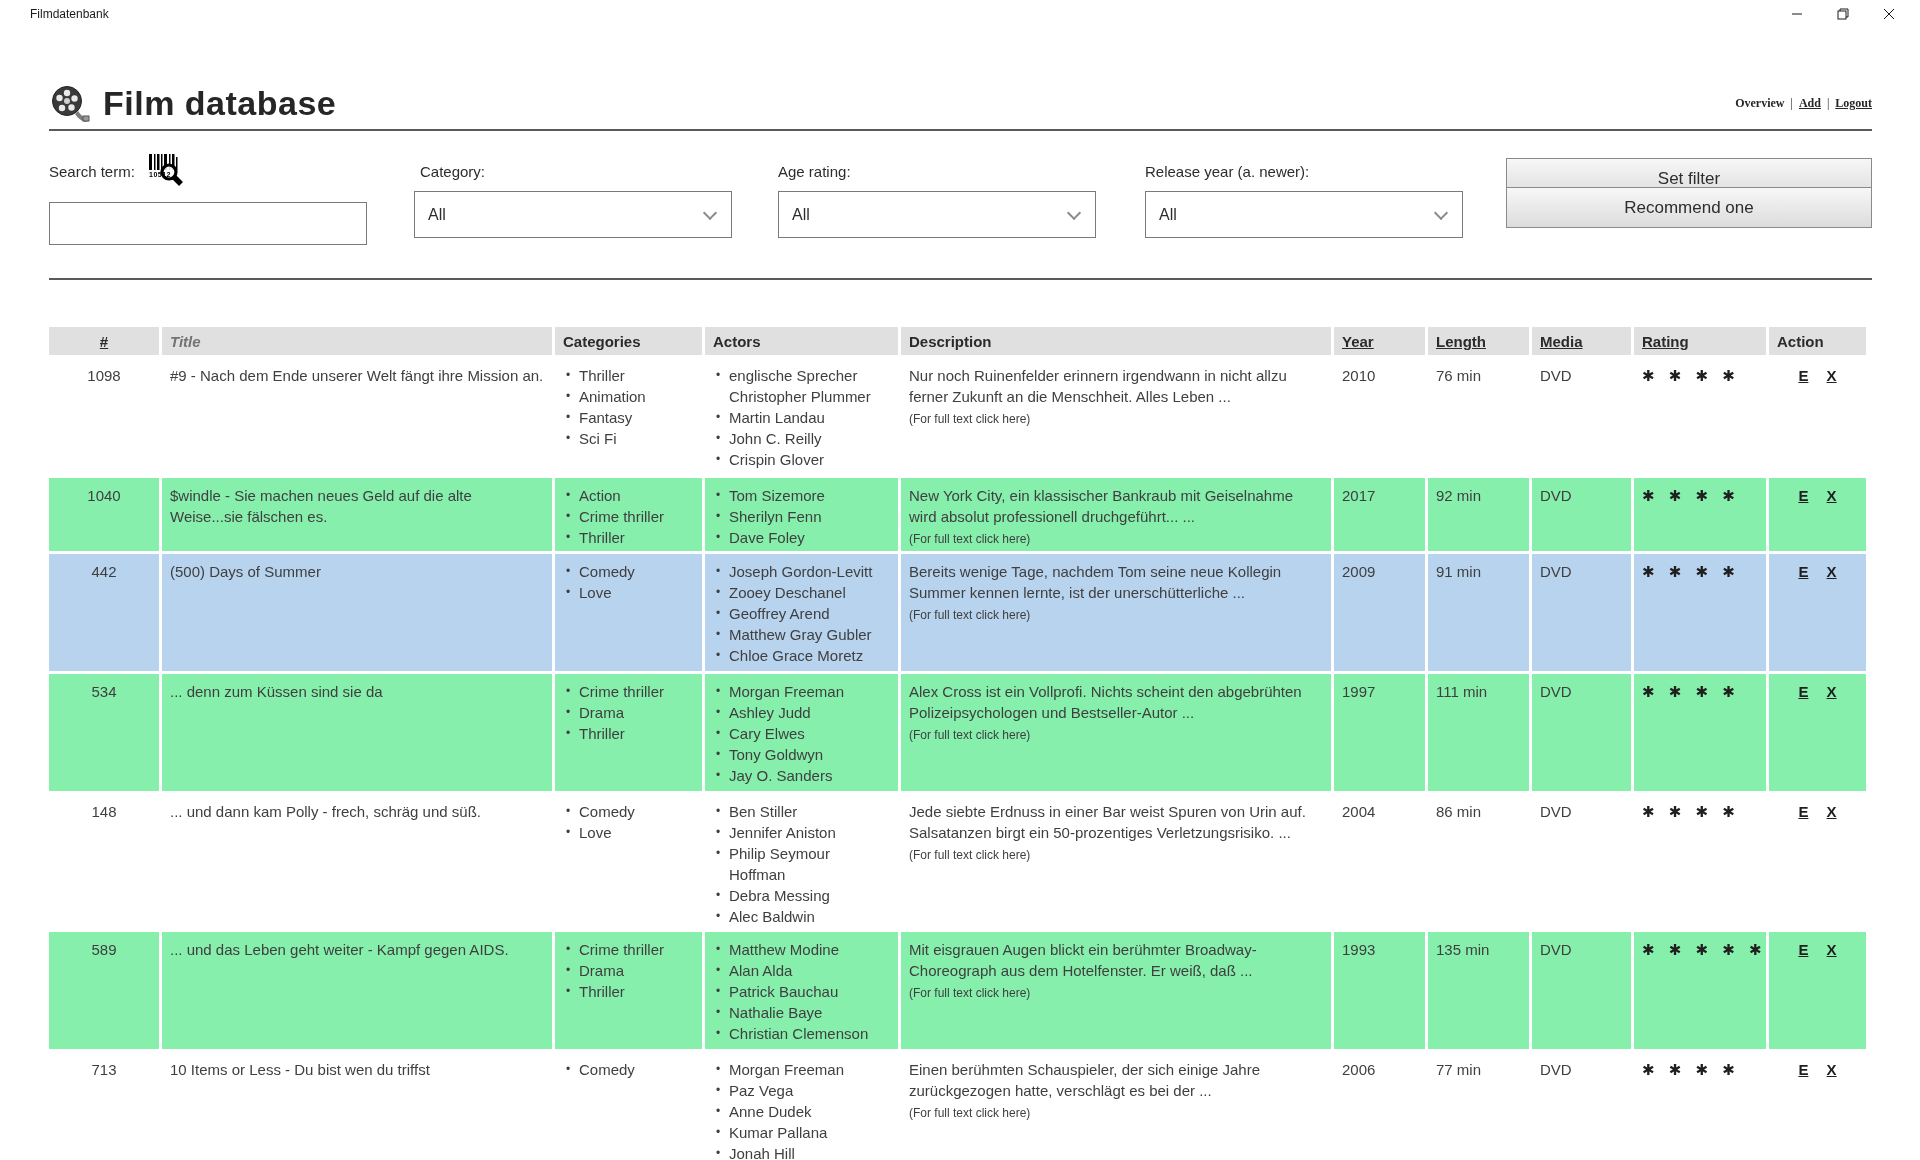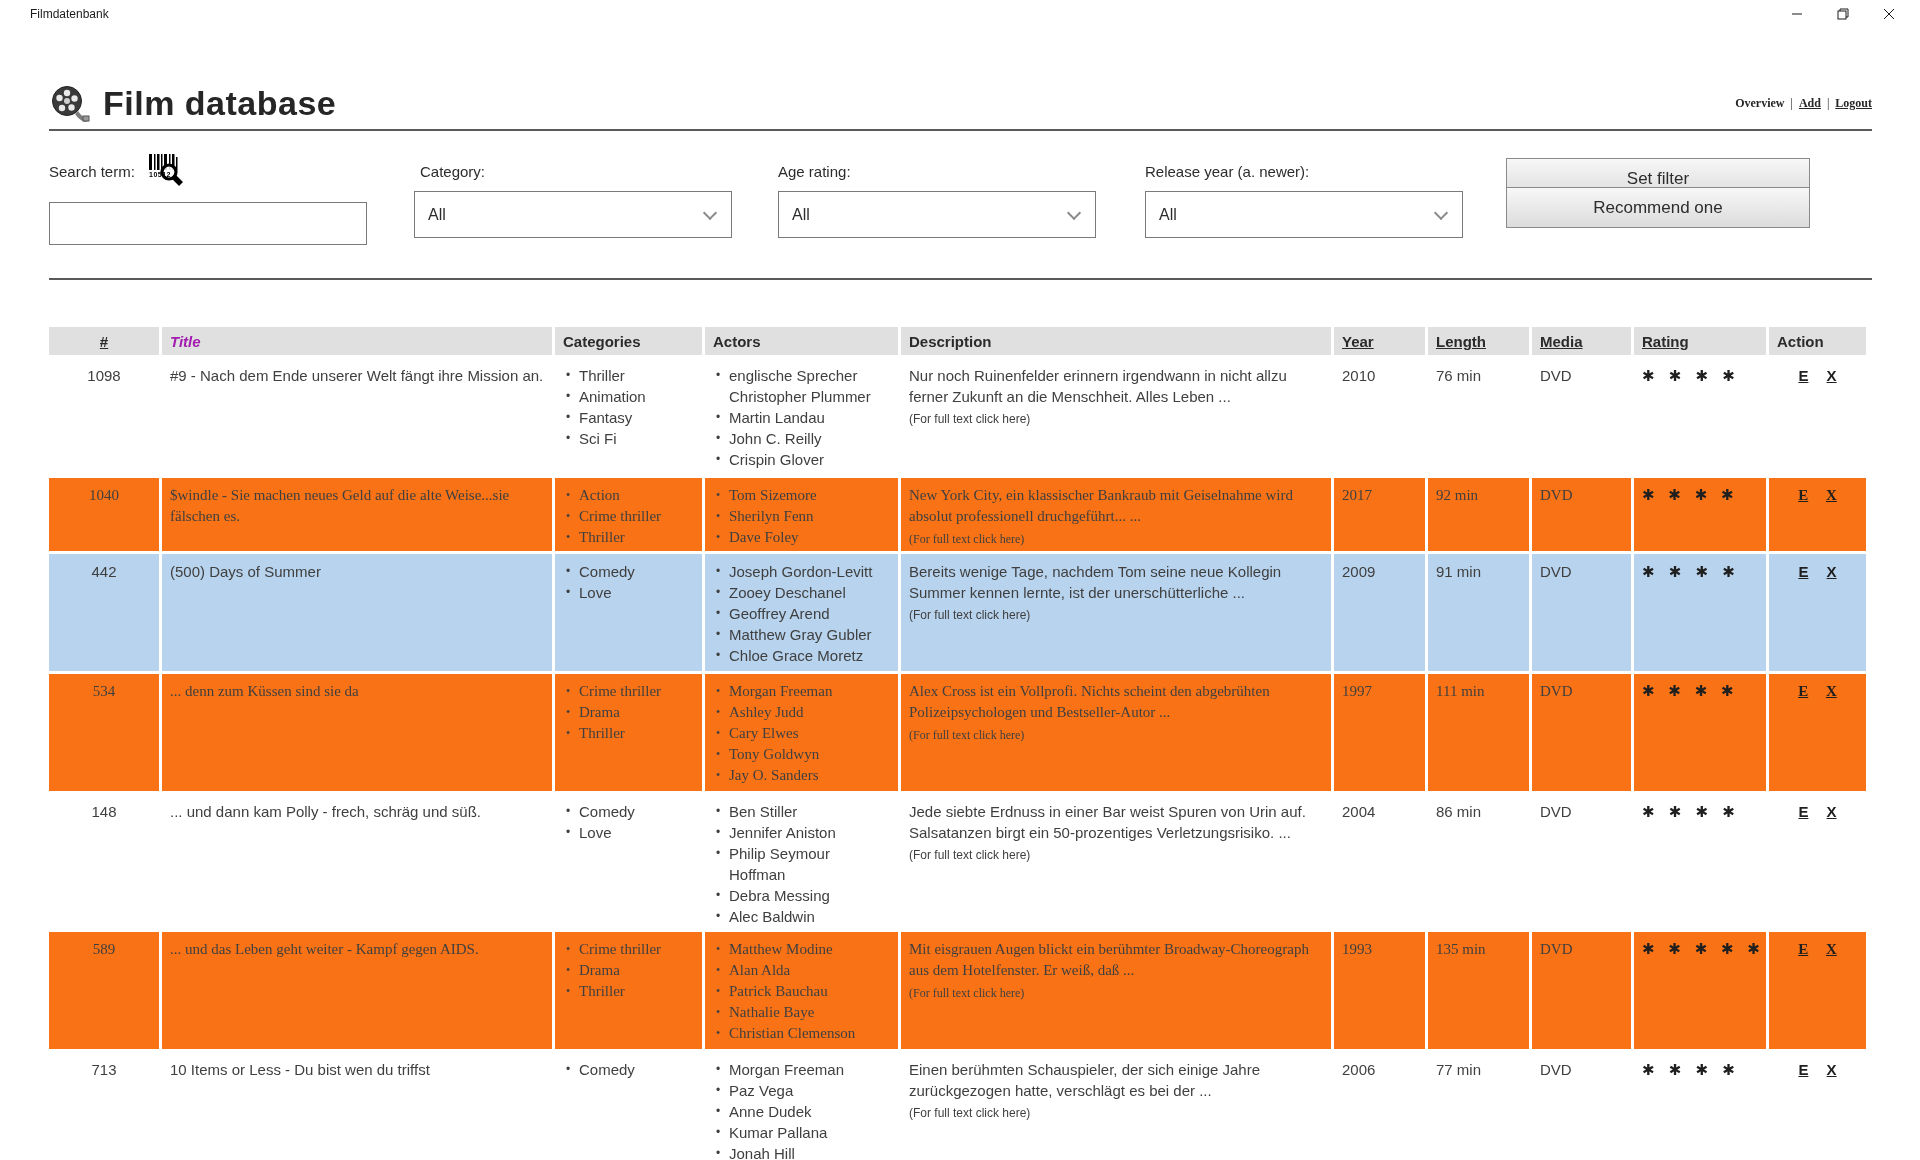--- a/index.html
+++ b/index.html
@@ -45,44 +45,44 @@
 
   .select { position:absolute; top:191px; width:318px; height:47px; border:1px solid #7a7a7a;
     background:#fff; font-size:16px; color:#2d2d2d; display:flex; align-items:center;
     padding:12px 13px; cursor:pointer; }
   #sel-category { left:414px; }
   #sel-age { left:778px; }
   #sel-year { left:1145px; }
   .chevron { position:absolute; right:16px; top:16px; width:10px; height:10px;
     border-right:2px solid #8a8a8a; border-bottom:2px solid #8a8a8a; transform:rotate(45deg); }
 
-  .btn { position:absolute; left:1506px; width:304px; height:41px;
+  .btn { position:absolute; left:1506px; width:366px; height:41px;
     background:linear-gradient(#f7f7f7,#dcdcdc); border:1px solid #8a8a8a;
     font-size:17px; color:#2d2d2d; font-family:"Liberation Sans", sans-serif; cursor:pointer; }
   #btn-filter { top:158px; }
   #btn-recommend { top:187px; }
 
   
   .table-wrap { position:absolute; left:46px; top:324px; }
   table { border-collapse:separate; border-spacing:3px; table-layout:fixed; width:1823px; }
   col.w1{width:110px} col.w2{width:390px} col.w3{width:147px} col.w4{width:193px}
   col.w5{width:430px} col.w6{width:91px} col.w7{width:101px} col.w8{width:99px}
   col.w9{width:132px} col.w10{width:97px}
 
   th { background:#e0e0e0; font-size:15px; font-weight:bold; text-align:left;
     padding:5px 8px; height:28px; vertical-align:middle; color:#2b2b2b; white-space:nowrap; }
   th.col-num { text-align:center; }
   .sort-link { text-decoration:underline; cursor:pointer; }
-  .sort-active { color:#a21caf; font-style:italic; text-decoration:none; }
+  .sort-active { color:#737373; font-style:italic; text-decoration:none; }
 
   tbody tr { height:117px; }
   tbody tr:nth-child(2) { height:73px; }
   td { vertical-align:top; padding:7px 8px 2px 8px; font-size:15px; line-height:21px; color:#3f3f3f; }
   tr.plain td { background:#ffffff; }
-  tr.shade td { background:#f97316;font-family:Liberation Serif, serif; }
+  tr.shade td { background:#86efac; }
   tr.highlight td { background:#b8d3ee; }
   td.c-num { text-align:center; }
 
   ul.blist { margin:0; padding:0; list-style:none; }
   .blist li { position:relative; padding-left:16px; }
   .blist li::before { content:"\2022"; position:absolute; left:3px; top:0; font-size:12px; color:#3f3f3f; }
 
   .desc-note { font-size:12px; line-height:16px; margin-top:4px; color:#3f3f3f; cursor:pointer; }
   td.c-rating { font-size:15px; letter-spacing:5px; color:#1f1f1f; white-space:nowrap; }
   td.c-action { text-align:center; }

